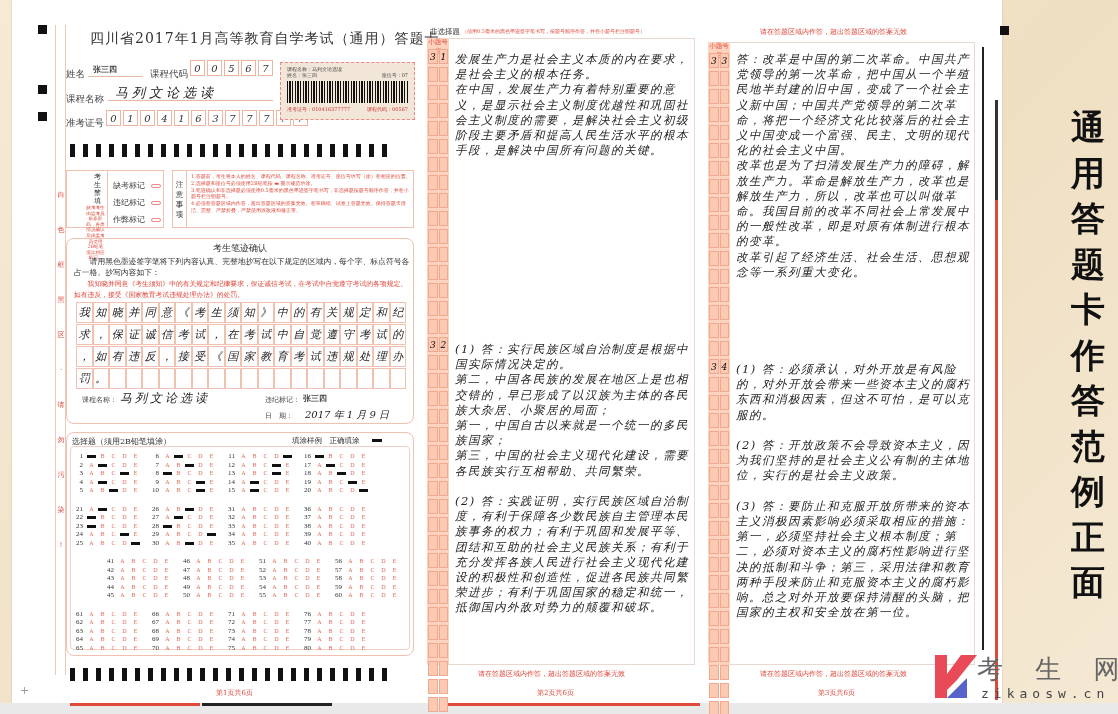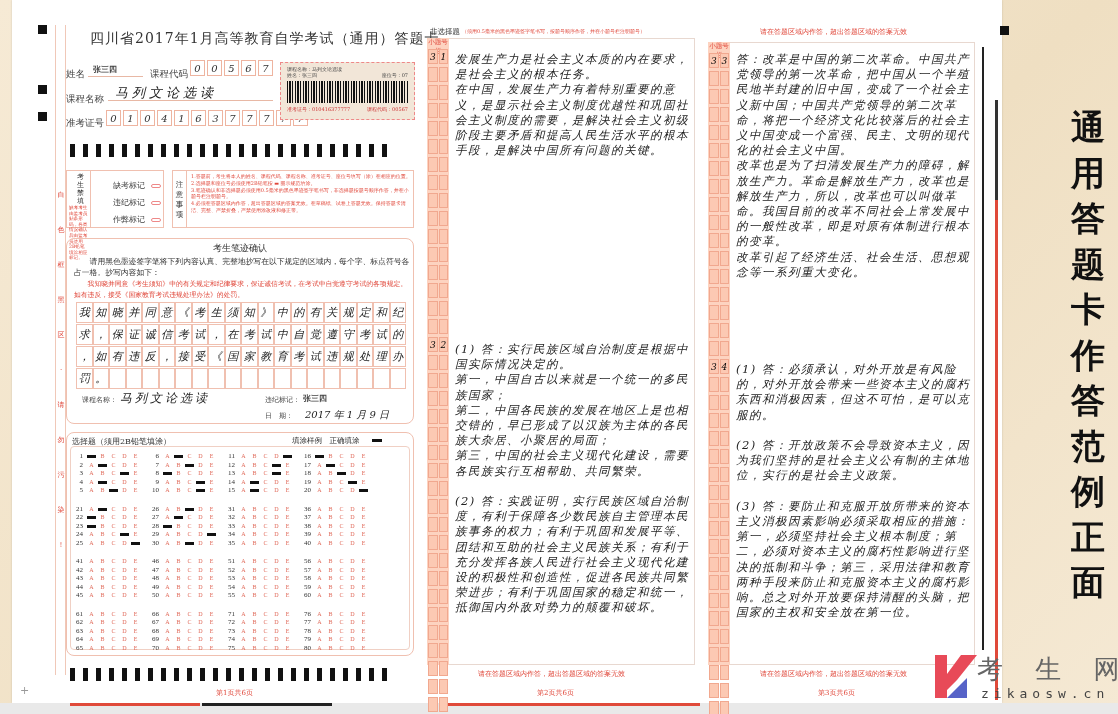--- a/index.html
+++ b/index.html
@@ -143,21 +143,21 @@
     <i></i>
     <i></i>
     <i></i>
     <i></i>
     <i></i>
     <i></i>
     <i></i>
   </div>
 
 <div style="position:absolute;left:66px;top:170px;width:98px;height:58px;border:1px solid #f0c0b0">
-  <div style="position:absolute;left:0;top:0;width:24px;height:56px;border-right:1px solid #f0c0b0;text-align:left">
+  <div style="position:absolute;left:17px;top:0;width:24px;height:56px;border-right:1px solid #f0c0b0;text-align:center">
     <div style="font-size:7px;color:#333;line-height:8px;padding:2px 10px 0">考生禁填</div>
     <div class="redtxt" style="font-size:4.6px;line-height:5.6px;padding:0 2px">缺考考生由监考员贴条形码，各类情况确认后由监考员使用2B铅笔填涂相应标记。</div>
   </div>
   <div id="markitems" style="position:absolute;left:46px;top:6px;font-size:8px;color:#444;line-height:17px">
       <div><span>缺考标记</span><span style="display: inline-block; width: 10px; height: 4px; border: 1px solid rgb(238, 136, 136); margin-left: 6px; border-radius: 2px; vertical-align: middle;"></span></div>
       <div><span>违纪标记</span><span style="display: inline-block; width: 10px; height: 4px; border: 1px solid rgb(238, 136, 136); margin-left: 6px; border-radius: 2px; vertical-align: middle;"></span></div>
       <div><span>作弊标记</span><span style="display: inline-block; width: 10px; height: 4px; border: 1px solid rgb(238, 136, 136); margin-left: 6px; border-radius: 2px; vertical-align: middle;"></span></div>
     </div>
 </div>
 
@@ -615,21 +615,21 @@
         <div class="q">
           <span class="n">40</span>
           <span class="o">A</span>
           <span class="o">B</span>
           <span class="o">C</span>
           <span class="o">D</span>
           <span class="o">E</span>
         </div>
       </div>
     </div>
-    <div style="margin-bottom: 10px;">
+    <div style="margin-bottom: 10px; padding-left: 31px;">
       <div class="row">
         <div class="q">
           <span class="n">41</span>
           <span class="o">A</span>
           <span class="o">B</span>
           <span class="o">C</span>
           <span class="o">D</span>
           <span class="o">E</span>
         </div>
         <div class="q">
@@ -1151,22 +1151,22 @@
       <b></b>
       <b></b>
     </div>
   </div>
 <div class="ans" id="ans2a" style="left:455px;top:52px;width:236px">
     <div>发展生产力是社会主义本质的内在要求，是社会主义的根本任务。</div>
     <div>在中国，发展生产力有着特别重要的意义，是显示社会主义制度优越性和巩固社会主义制度的需要，是解决社会主义初级阶段主要矛盾和提高人民生活水平的根本手段，是解决中国所有问题的关键。</div>
   </div>
 <div class="ans" id="ans2b" style="left:455px;top:342px;width:236px">
     <div>(1) 答：实行民族区域自治制度是根据中国实际情况决定的。</div>
+    <div>第二，中国各民族的发展在地区上是也相交错的，早已形成了以汉族为主体的各民族大杂居、小聚居的局面；</div>
     <div>第一，中国自古以来就是一个统一的多民族国家；</div>
-    <div>第二，中国各民族的发展在地区上是也相交错的，早已形成了以汉族为主体的各民族大杂居、小聚居的局面；</div>
     <div>第三，中国的社会主义现代化建设，需要各民族实行互相帮助、共同繁荣。</div>
     <div>&nbsp;</div>
     <div>(2) 答：实践证明，实行民族区域自治制度，有利于保障各少数民族自主管理本民族事务的权力；有利于巩固和发展平等、团结和互助的社会主义民族关系；有利于充分发挥各族人民进行社会主义现代化建设的积极性和创造性，促进各民族共同繁荣进步；有利于巩固国家的稳定和统一，抵御国内外敌对势力的颠覆和破坏。</div>
   </div>
 <div class="foot" style="left:478px;top:669px">请在答题区域内作答，超出答题区域的答案无效</div>
 <div class="foot" style="left:537px;top:688px">第2页共6页</div>
 
 <div class="foot" style="left:760px;top:27px">请在答题区域内作答，超出答题区域的答案无效</div>
 <div class="panel" style="left:708px;top:42px;width:267px;height:623px"></div>
 <div style="position:absolute;left:982px;top:47px;width:2px;height:603px;background:#222"></div>

